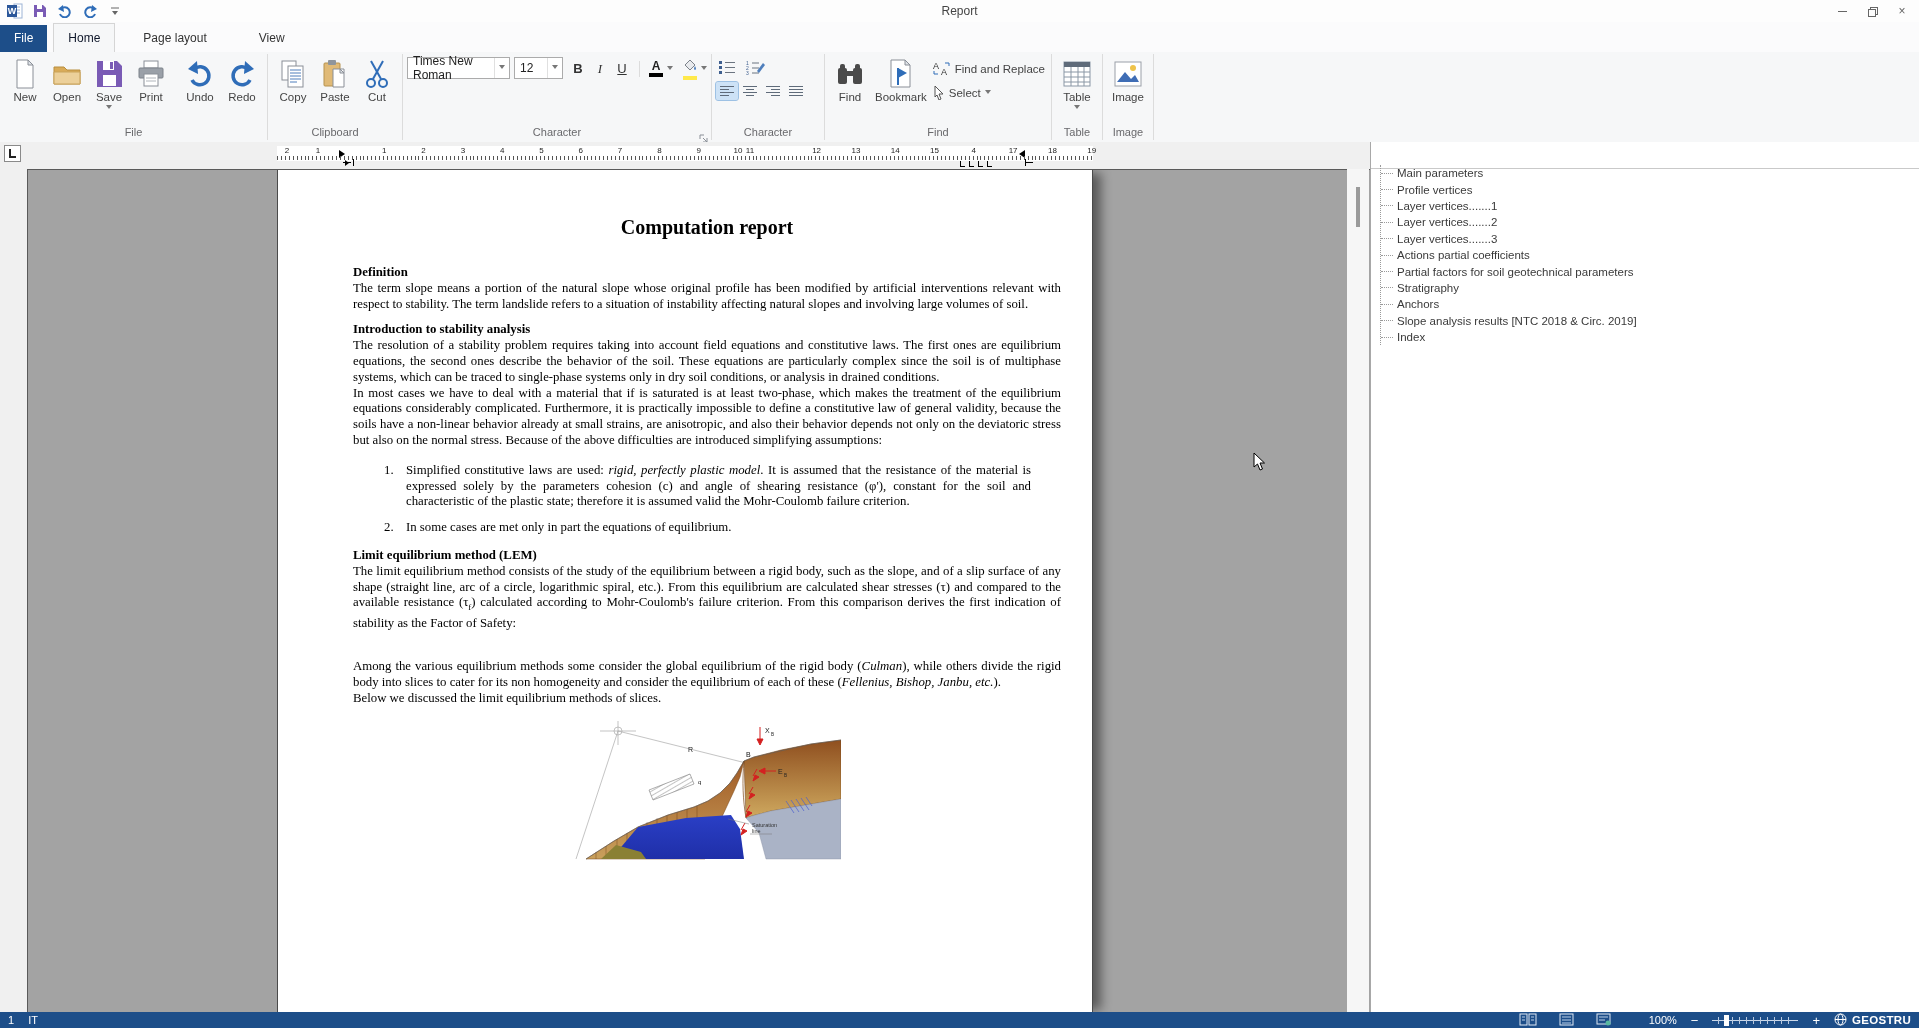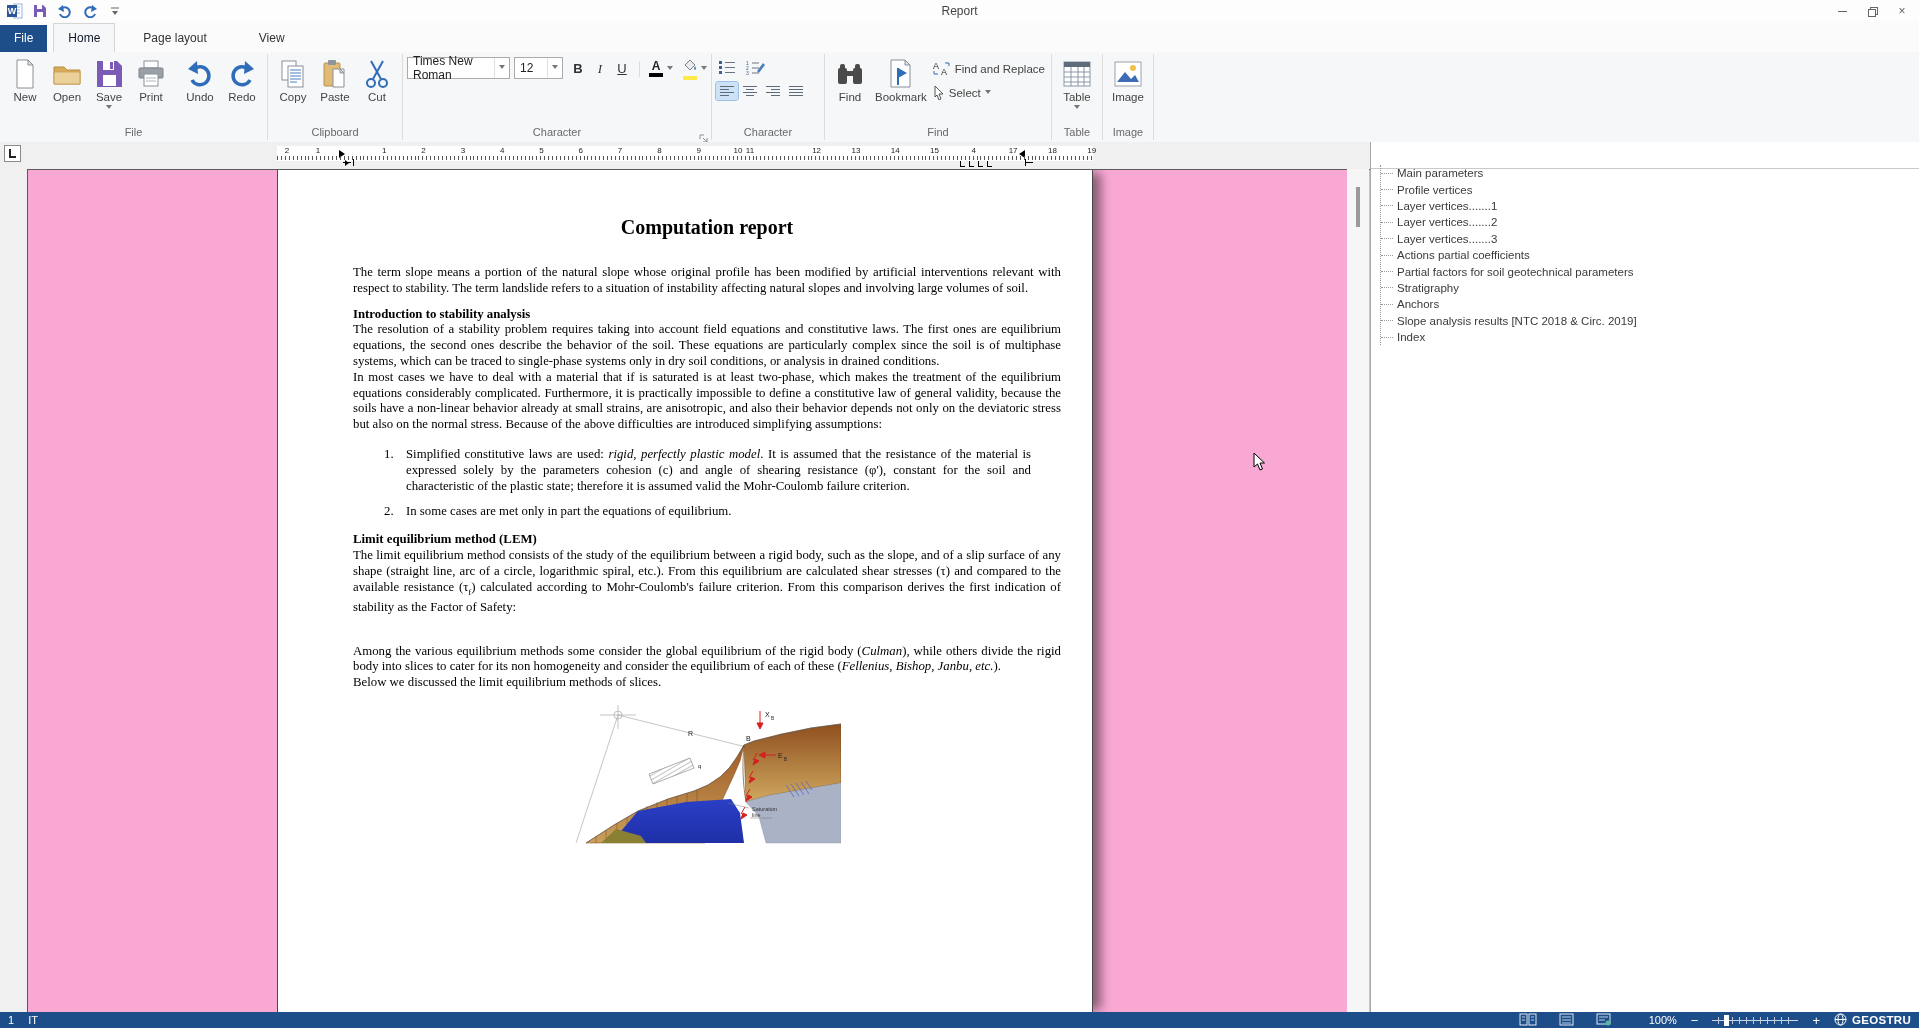--- a/index.html
+++ b/index.html
@@ -72,21 +72,21 @@
   .under-marks{position:absolute;left:277px;top:19px;width:816px;height:8px;}
   .um-arrow{position:absolute;left:66px;top:1px;width:8px;height:0;border-top:1px solid #000;}
   .um-arrow::after{content:"";position:absolute;right:-1px;top:-3px;border:3px solid transparent;border-left:4px solid #000;}
   .um-bar{position:absolute;left:76px;top:-2px;width:1px;height:7px;background:#000;}
   .tstop{position:absolute;top:0;width:4px;height:5px;border-left:1px solid #000;border-bottom:1px solid #000;}
   .um-rbar{position:absolute;left:748px;top:-2px;width:1px;height:7px;background:#000;}
   .um-rline{position:absolute;left:749px;top:1px;width:7px;height:0;border-top:1px solid #000;}
 
   
   .canvas{position:absolute;left:0;top:169px;width:1370px;height:843px;background:#f0f0f0;}
-  .viewport{position:absolute;left:27px;top:0;width:1465px;height:843px;background:#f9a8d4;border:1px solid #5a5a5a;border-bottom:none;overflow:hidden;box-sizing:border-box;}
+  .viewport{position:absolute;left:27px;top:0;width:1465px;height:843px;background:#a3a3a3;border:1px solid #5a5a5a;border-bottom:none;overflow:hidden;box-sizing:border-box;}
   .page{position:absolute;left:249px;top:-1px;width:816px;height:845px;background:#fff;border-left:1px solid #4a4a4a;border-right:1px solid #4a4a4a;box-sizing:border-box;box-shadow:12px 0 10px -4px rgba(0,0,0,0.45);overflow:hidden;}
   .doc-flow{padding:46px 31px 0 75px;font-family:"Liberation Serif","DejaVu Serif",serif;font-size:12.8px;line-height:15.8px;color:#000;}
   .doc-title{text-align:center;font-weight:bold;font-size:20px;line-height:24px;}
   .doc-heading{font-weight:bold;}
   .doc-para{text-align:justify;}
   .doc-formula{text-align:center;}
   .doc-li{display:flex;}
   .doc-li .linum{width:22px;margin-left:31px;flex:none;}
   .doc-li .libody{flex:1;text-align:justify;padding-right:30px;}
   sub{font-size:9px;}
@@ -556,20 +556,21 @@
       <span class="um-rline"></span>
     </div>
   </div>
 
   <div class="canvas">
     <div class="viewport">
       <div class="page">
         <div class="doc-flow">
             <div class="doc-title">Computation report</div>
             <div class="doc-gap" style="height: 26px;"></div>
+            <div class="doc-heading">Definition</div>
             <div class="doc-para"><span>The term slope means a portion of the natural slope whose original profile has been modified by artificial interventions relevant with respect to stability. The term landslide refers to a situation of instability affecting natural slopes and involving large volumes of soil.</span></div>
             <div class="doc-gap" style="height: 10px;"></div>
             <div class="doc-heading">Introduction to stability analysis</div>
             <div class="doc-para"><span>The resolution of a stability problem requires taking into account field equations and constitutive laws. The first ones are equilibrium equations, the second ones describe the behavior of the soil. These equations are particularly complex since the soil is of multiphase systems, which can be traced to single-phase systems only in dry soil conditions, or analysis in drained conditions.</span></div>
             <div class="doc-para"><span>In most cases we have to deal with a material that if is saturated is at least two-phase, which makes the treatment of the equilibrium equations considerably complicated. Furthermore, it is practically impossible to define a constitutive law of general validity, because the soils have a non-linear behavior already at small strains, are anisotropic, and also their behavior depends not only on the deviatoric stress but also on the normal stress. Because of the above difficulties are introduced simplifying assumptions:</span></div>
             <div class="doc-gap" style="height: 14px;"></div>
             <div class="doc-li">
               <span class="linum">1.</span>
               <span class="libody"><span>Simplified constitutive laws are used: </span><span style="font-style: italic;">rigid, perfectly plastic model</span><span>. It is assumed that the resistance of the material is expressed solely by the parameters cohesion (c) and angle of shearing resistance (φ'), constant for the soil and characteristic of the plastic state; therefore it is assumed valid the Mohr-Coulomb failure criterion.</span></span>
             </div>

